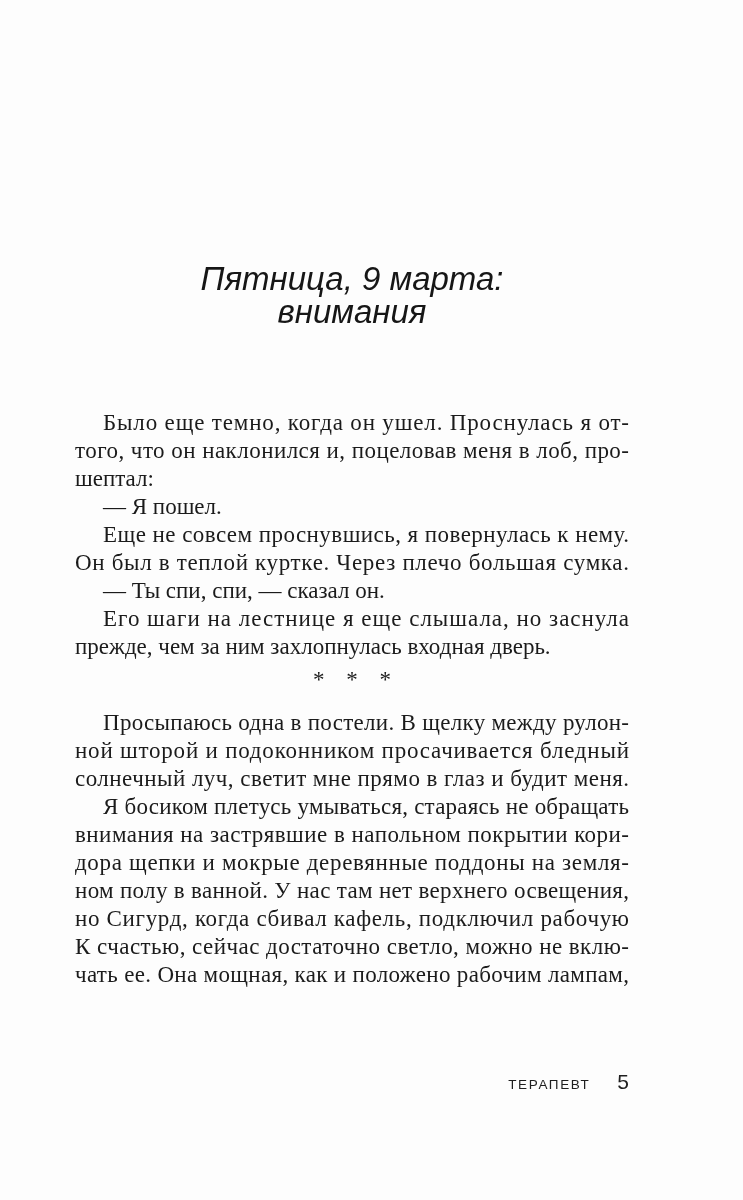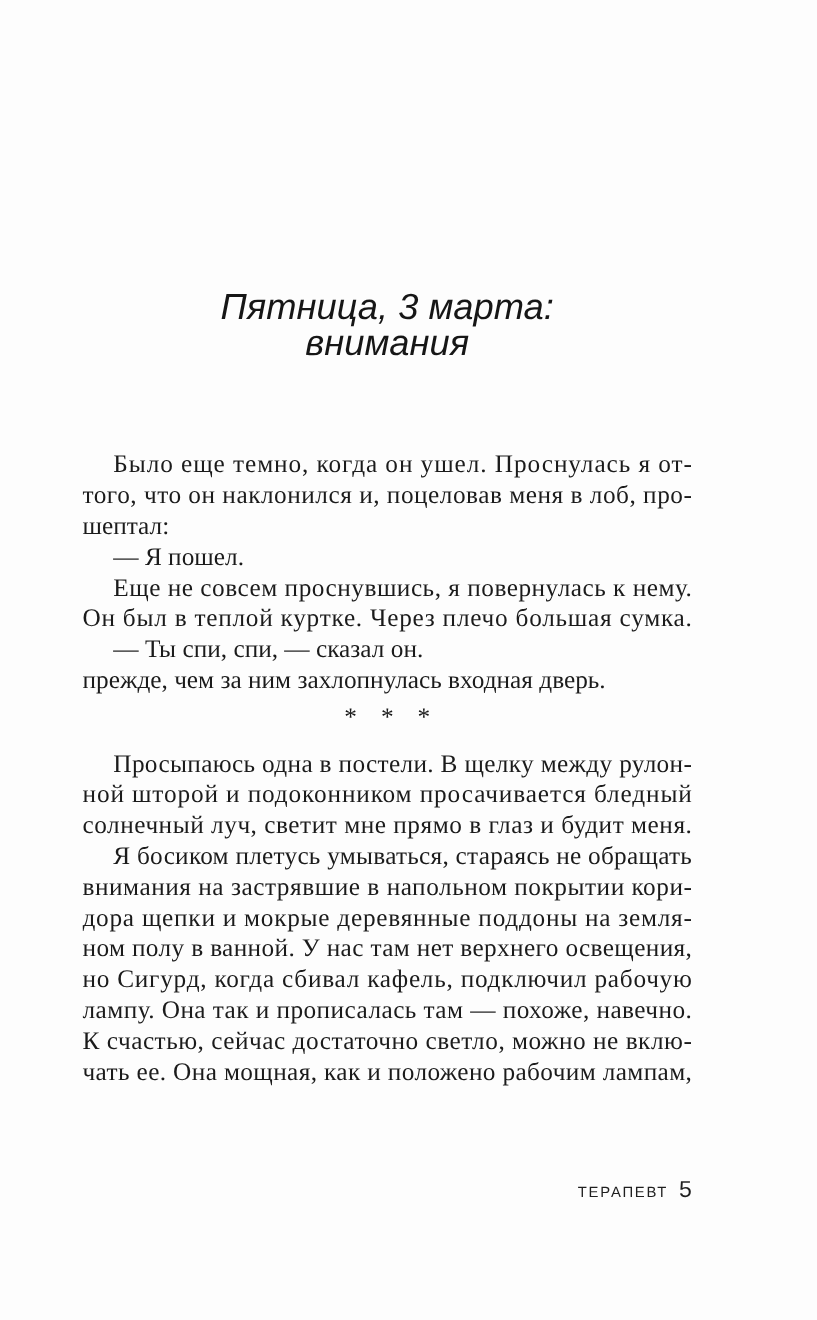--- a/index.html
+++ b/index.html
@@ -41,42 +41,42 @@
     line-height:28px;
     word-spacing:16px;
     color:#1b1b1b;
   }
   .footer{
     position:absolute;
     top:1070px;
     right:114px;
     display:flex;
     align-items:baseline;
-    gap:10px;
+    gap:27px;
     color:#1f1f1f;
   }
   .running-title{
     font-family:"Liberation Sans", sans-serif;
     font-size:13.5px;
     letter-spacing:1.6px;
     font-weight:400;
   }
   .page-number{
     font-family:"Liberation Sans", sans-serif;
     font-size:21px;
     font-weight:400;
   }
 </style>
 </head>
 <body>
 
 <div class="page">
 
   <div class="chapter-title">
-    <div>Пятница, 3 марта:</div>
+    <div>Пятница, 9 марта:</div>
     <div>внимания</div>
   </div>
 
   <div class="body-text">
       <div class="line">
         <svg width="554" height="28">
           <text x="28" y="21.5" textLength="526" lengthAdjust="spacing">Было еще темно, когда он ушел. Проснулась я от-</text>
         </svg>
       </div>
       <div class="line">
@@ -100,20 +100,25 @@
         </svg>
       </div>
       <div class="line">
         <svg width="554" height="28">
           <text x="0" y="21.5" textLength="554" lengthAdjust="spacing">Он был в теплой куртке. Через плечо большая сумка.</text>
         </svg>
       </div>
       <div class="line">
         <svg width="554" height="28">
           <text x="28" y="21.5">— Ты спи, спи, — сказал он.</text>
+        </svg>
+      </div>
+      <div class="line">
+        <svg width="554" height="28">
+          <text x="28" y="21.5" textLength="526" lengthAdjust="spacing">Его шаги на лестнице я еще слышала, но заснула</text>
         </svg>
       </div>
       <div class="line">
         <svg width="554" height="28">
           <text x="0" y="21.5">прежде, чем за ним захлопнулась входная дверь.</text>
         </svg>
       </div>
       <div class="sep">* * *</div>
       <div class="line">
         <svg width="554" height="28">
@@ -150,25 +155,20 @@
           <text x="0" y="21.5" textLength="554" lengthAdjust="spacing">ном полу в ванной. У нас там нет верхнего освещения,</text>
         </svg>
       </div>
       <div class="line">
         <svg width="554" height="28">
           <text x="0" y="21.5" textLength="554" lengthAdjust="spacing">но Сигурд, когда сбивал кафель, подключил рабочую</text>
         </svg>
       </div>
       <div class="line">
         <svg width="554" height="28">
-          <text x="0" y="21.5" textLength="554" lengthAdjust="spacing">лампу. Она так и прописалась там — похоже, навечно.</text>
-        </svg>
-      </div>
-      <div class="line">
-        <svg width="554" height="28">
           <text x="0" y="21.5" textLength="554" lengthAdjust="spacing">К счастью, сейчас достаточно светло, можно не вклю-</text>
         </svg>
       </div>
       <div class="line">
         <svg width="554" height="28">
           <text x="0" y="21.5" textLength="554" lengthAdjust="spacing">чать ее. Она мощная, как и положено рабочим лампам,</text>
         </svg>
       </div>
     </div>
 

